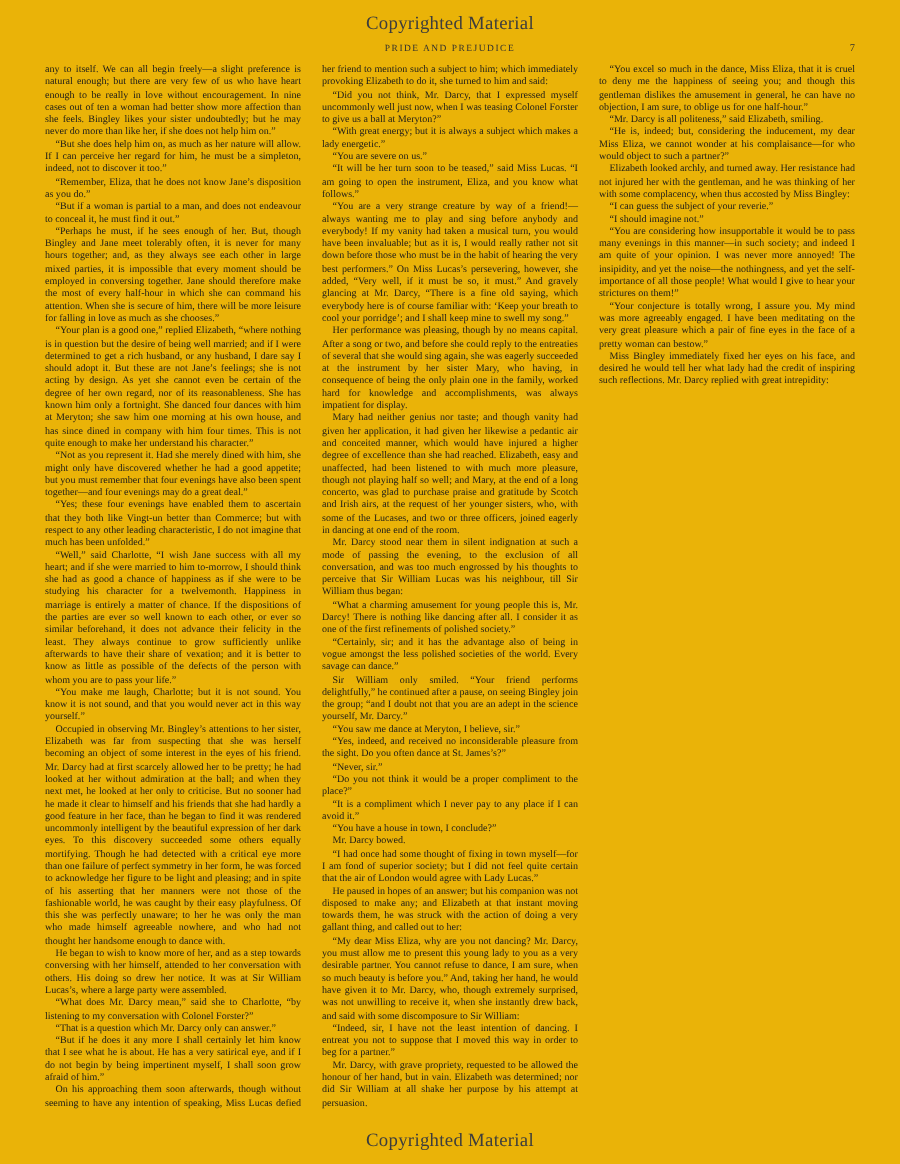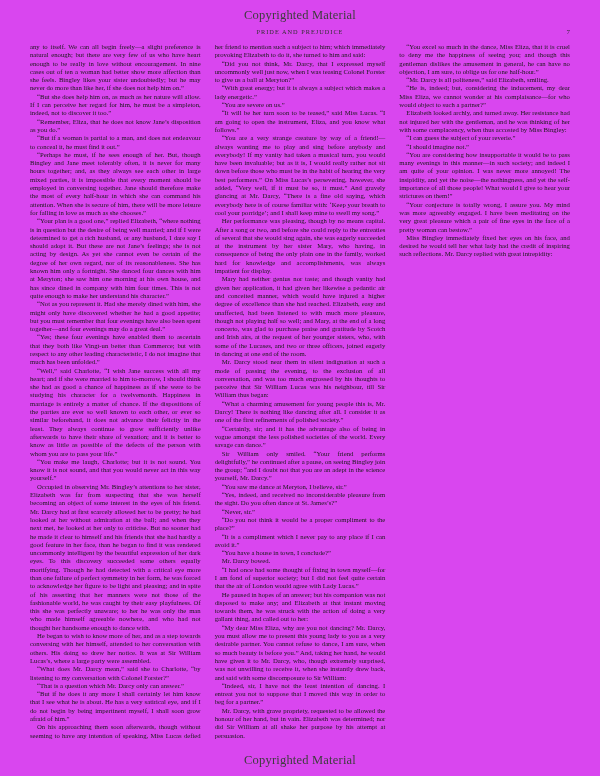--- a/index.html
+++ b/index.html
@@ -5,21 +5,21 @@
   html, body {
     margin: 0;
     padding: 0;
     background: #e9e9e9;
   }
   .page {
     position: relative;
     width: 600px;
     height: 776px;
     margin: 0 auto;
-    background: #d946ef;
+    background: #eab308;
     color: #1a1a1a;
     font-family: "Liberation Serif", serif;
     overflow: hidden;
     box-sizing: border-box;
   }
   .copyright {
     text-align: center;
     font-size: 12.5px;
     color: #3d3d3d;
     letter-spacing: 0.2px;

